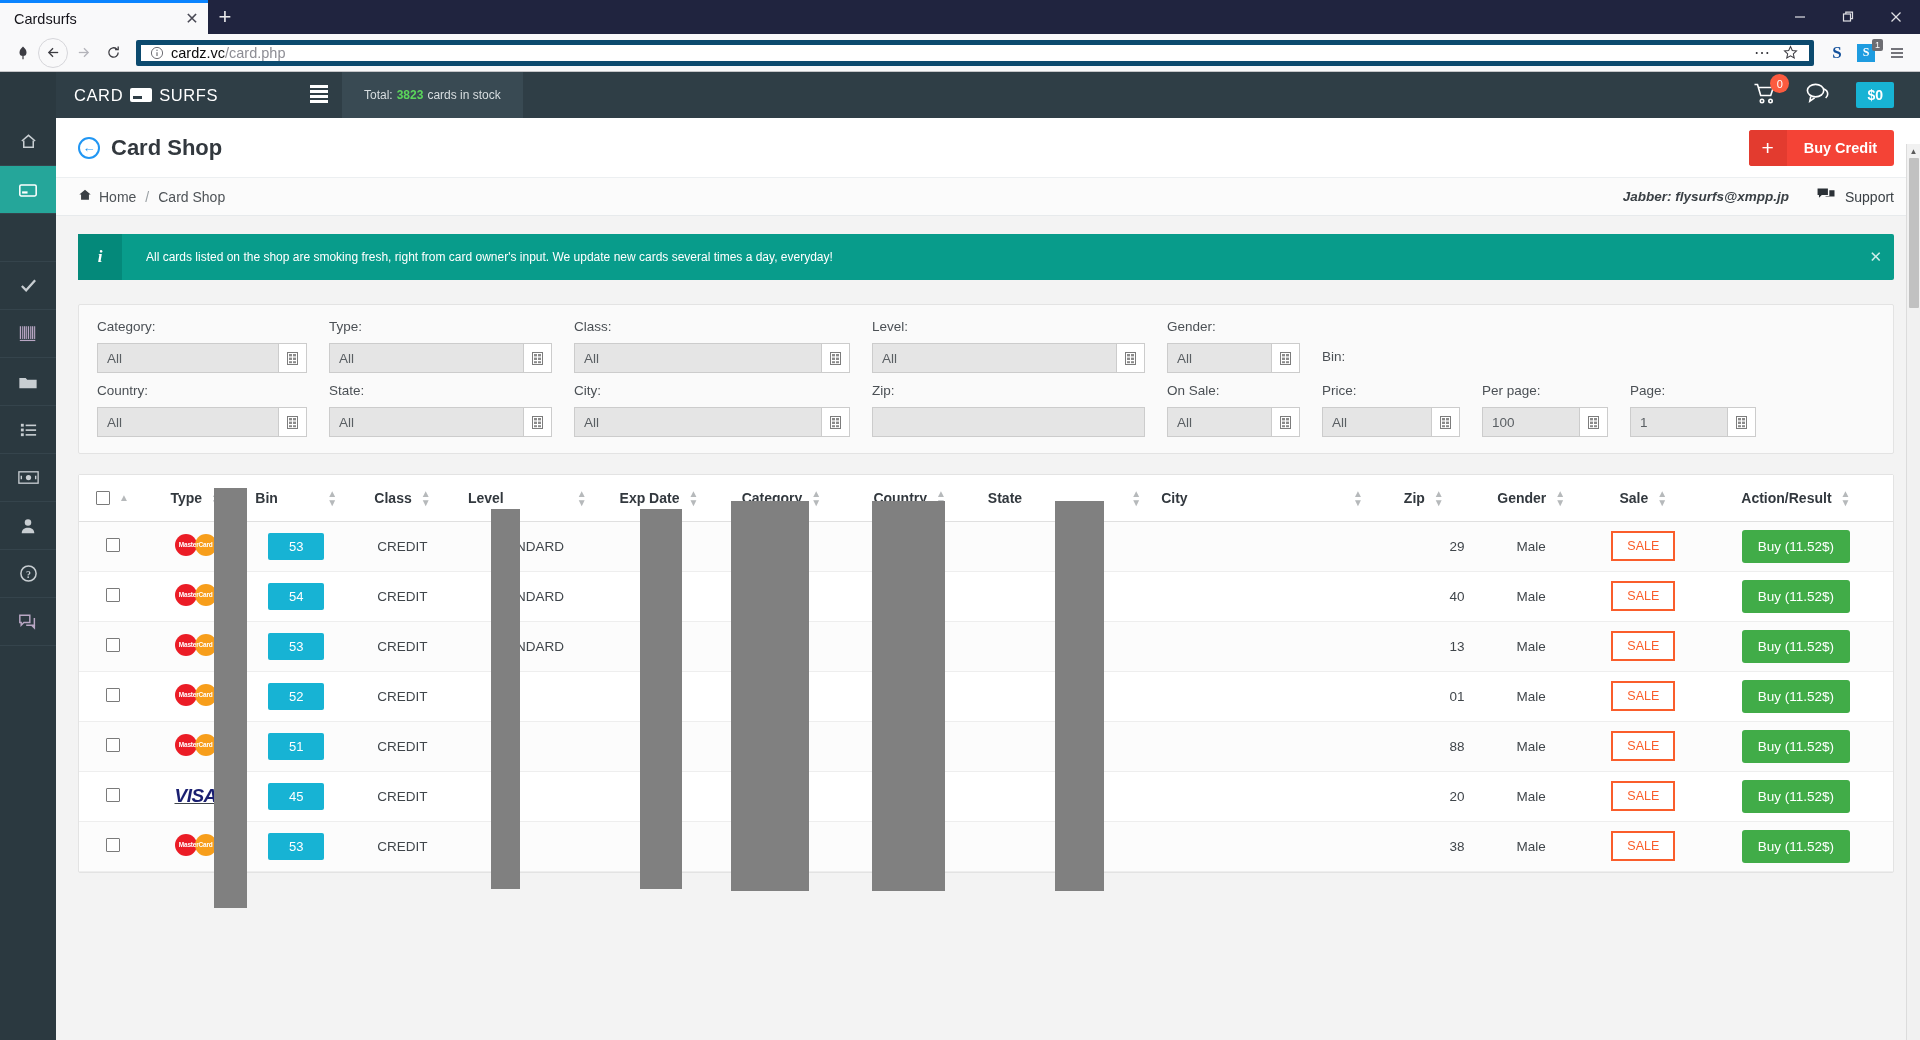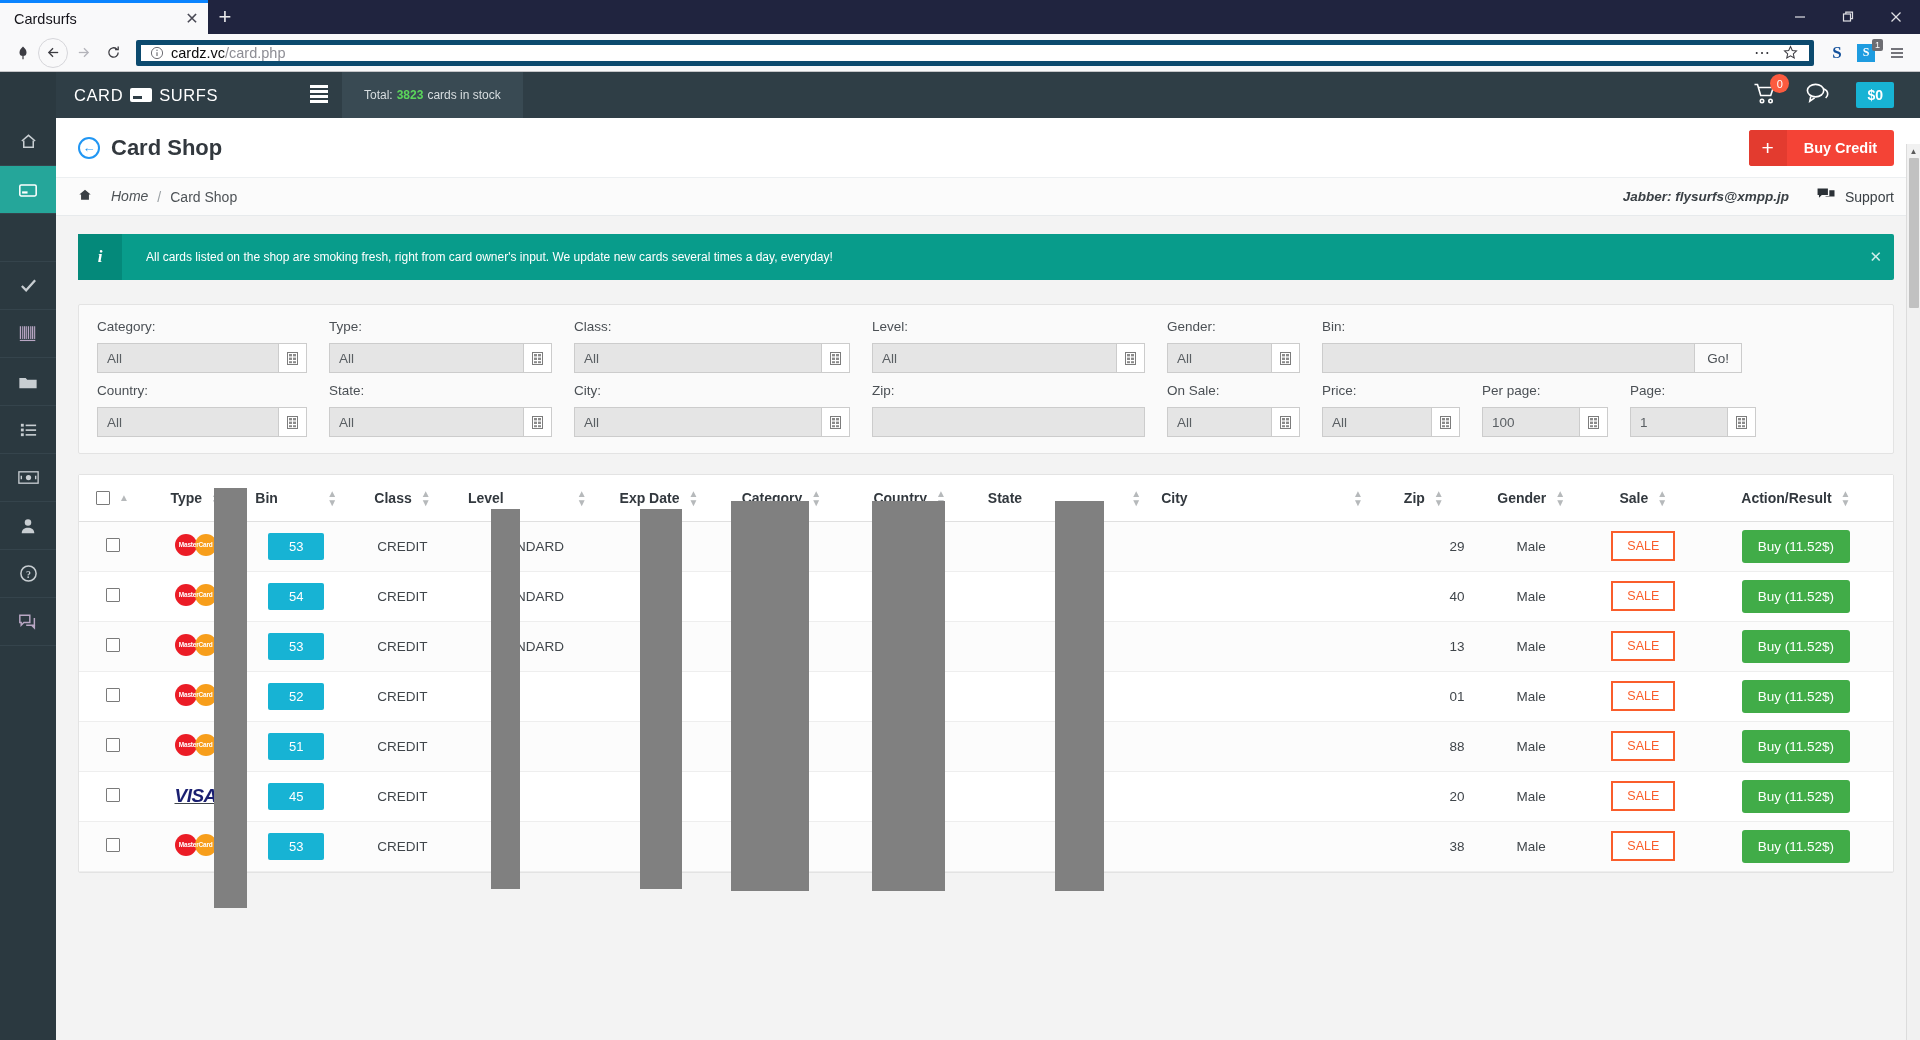--- a/index.html
+++ b/index.html
@@ -156,21 +156,21 @@
   }
   .buy-credit .lbl {
     padding: 0 17px; display: flex; align-items: center; font-size: 14.5px; font-weight: bold;
   }
 
   .breadcrumbbar {
     height: 38px; background: #fbfbfb; border-bottom: 1px solid #e7eaec;
     display: flex; align-items: center; padding: 0 26px 0 22px; flex: none;
     font-size: 14px; color: #4e5357;
   }
-  .bc-home { display: flex; gap: 19px; font-style: italic; }
+  .bc-home { display: flex; align-items: center; gap: 7px; }
   .bc-sep { margin: 0 9px; color: #9aa0a4; }
   .bc-right { margin-left: auto; display: flex; align-items: center; gap: 28px; }
   .jabber { font-style: italic; font-weight: bold; color: #3a4045; font-size: 13.5px; }
   .support { display: flex; align-items: center; gap: 9px; color: #3a4045; font-size: 14px; }
 
   .content {
     flex: 1; background: #f3f3f3; padding: 18px 26px 0 22px; overflow: hidden;
     position: relative;
   }
 
@@ -623,24 +623,20 @@
                     <rect x="6" y="5.6" width="3" height="2.4" fill="#8a8a8a"></rect>
                     <rect x="2" y="9.2" width="3" height="2" fill="#8a8a8a"></rect>
                     <rect x="6" y="9.2" width="3" height="2" fill="#8a8a8a"></rect>
                   </svg>
               </span>
             </span>
           </div>
 
           <div class="fgroup" style="width:420px;padding-right:0">
             <span class="flabel">Bin:</span>
-            <span class="fctl">
-              <span class="finput" style="width:376px"></span>
-              <span class="go-btn">Go!</span>
-            </span>
           </div>
         </div>
 
         <div class="frow">
           <div class="fgroup" style="width:232px">
             <span class="flabel">Country:</span>
             <span class="fctl">
               <span class="finput" style="width:182px">All</span>
               <span class="fdrop">
                 <svg width="11" height="13" viewBox="0 0 11 13">

